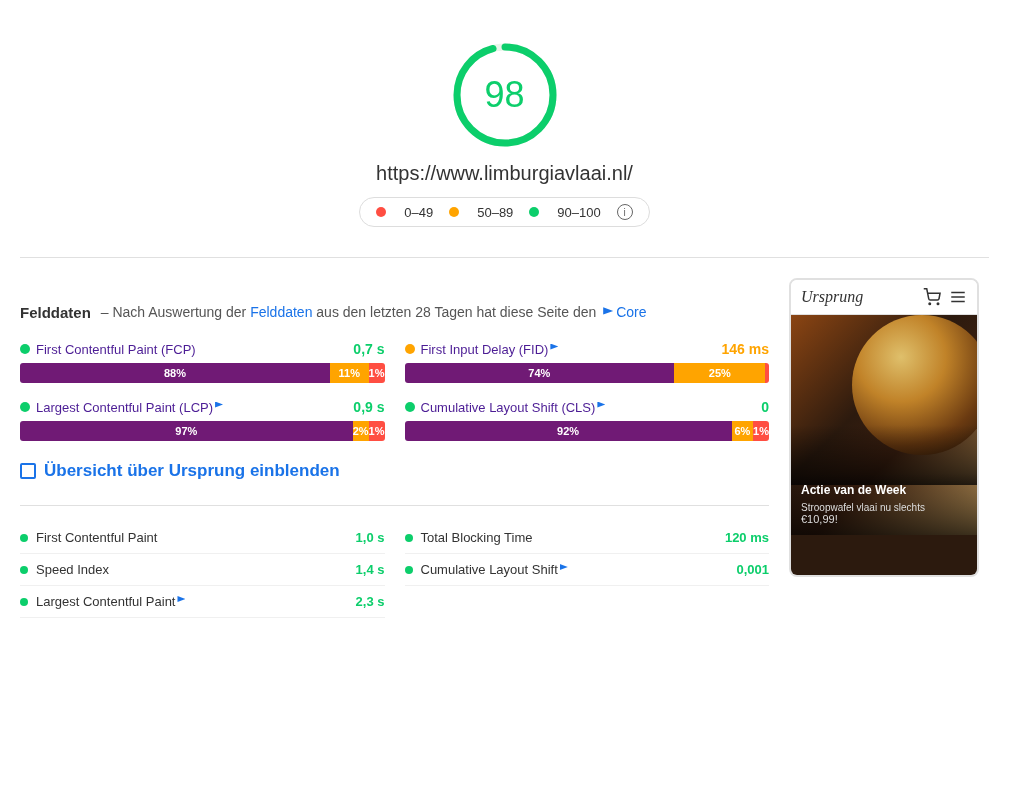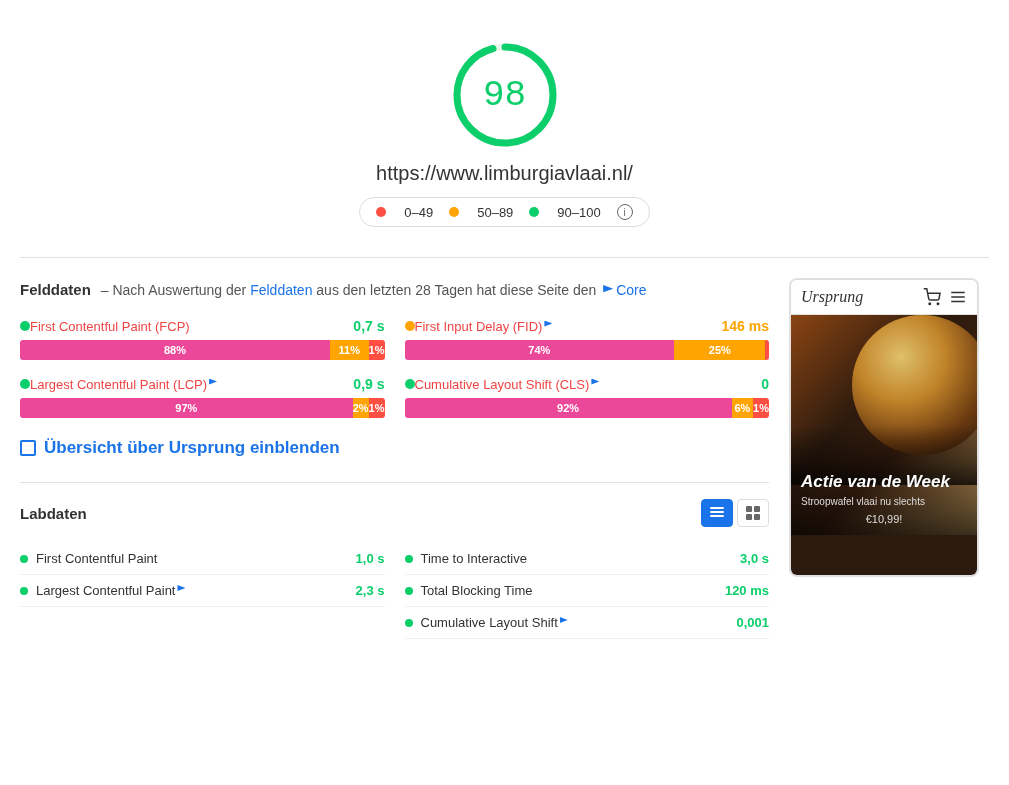--- a/index.html
+++ b/index.html
@@ -37,21 +37,20 @@
     }
 
     .score-number {
       position: absolute;
       top: 50%;
       left: 50%;
       transform: translate(-50%, -50%);
       font-size: 36px;
       font-weight: 400;
       color: #0cce6b;
-      font-family: Liberation Mono, monospace;
     }
 
     .score-url {
       font-size: 20px;
       color: #333;
       margin-bottom: 12px;
     }
 
     .score-legend {
       display: flex;
@@ -106,25 +105,26 @@
     }
 
     .right-panel {
       width: 200px;
       flex-shrink: 0;
     }
 
     
     .section-header {
       display: flex;
-      align-items: center;
+      align-items: flex-start;
       flex-wrap: wrap;
       margin-bottom: 16px;
       font-size: 14px;
       line-height: 1.6;
+      margin-top: 23px;
     }
 
     .section-title {
       font-weight: 700;
       font-size: 15px;
       margin-right: 6px;
     }
 
     .section-desc {
       color: #555;
@@ -165,23 +165,23 @@
     .metric-header {
       display: flex;
       align-items: center;
       justify-content: space-between;
       margin-bottom: 6px;
     }
 
     .metric-label {
       display: flex;
       align-items: center;
-      gap: 0;
+      gap: 6px;
       font-size: 13px;
-      color: #ef4444;
+      color: #4c1d95;
     }
 
     .metric-dot {
       width: 10px;
       height: 10px;
       border-radius: 50%;
       flex-shrink: 0;
     }
 
     .metric-value {
@@ -212,21 +212,21 @@
     }
 
     .bar-segment {
       display: flex;
       align-items: center;
       justify-content: center;
       color: #fff;
       height: 100%;
     }
 
-    .bar-green { background: #ec4899; }
+    .bar-green { background: #701a75; }
     .bar-orange { background: #ffa400; }
     .bar-red { background: #ff4e42; }
 
     
     .ubersicht-row {
       display: flex;
       align-items: center;
       gap: 8px;
       margin-bottom: 24px;
       font-size: 13px;
@@ -364,37 +364,35 @@
       position: absolute;
       bottom: 0;
       left: 0;
       right: 0;
       padding: 10px;
       background: linear-gradient(transparent, rgba(0,0,0,0.7));
       color: #fff;
     }
 
     .hero-title {
-      font-size: 17px;
+      font-size: 12px;
       font-weight: 700;
       line-height: 1.3;
-      font-style: italic;
     }
 
     .hero-subtitle {
       font-size: 10px;
       margin-top: 3px;
       color: #ddd;
     }
 
     .hero-price {
       font-size: 11px;
-      margin-top: 6px;
+      margin-top: 0;
       color: #ddd;
-      text-align: center;
     }
 
     .phone-bottom-strip {
       height: 40px;
       background: #2c1a0e;
     }
 
     
     .section-divider {
       border: none;
@@ -504,66 +502,46 @@
   </div>
         </div>
 
       <div class="ubersicht-row">
         <div class="checkbox-icon"></div>
         <a class="ubersicht-link">Übersicht über Ursprung einblenden</a>
       </div>
 
       <hr class="section-divider">
 
-      <div class="labdaten-header">
-        <span class="labdaten-title">Labdaten</span>
-        <div class="view-toggle">
-          <div class="toggle-btn active">
-            <svg viewBox="0 0 14 14" fill="white">
-                <rect x="0" y="1" width="14" height="2" rx="1"></rect>
-                <rect x="0" y="5" width="14" height="2" rx="1"></rect>
-                <rect x="0" y="9" width="14" height="2" rx="1"></rect>
-              </svg>
-          </div>
-          <div class="toggle-btn">
-            <svg viewBox="0 0 14 14" fill="#666">
-                <rect x="0" y="0" width="6" height="6" rx="1"></rect>
-                <rect x="8" y="0" width="6" height="6" rx="1"></rect>
-                <rect x="0" y="8" width="6" height="6" rx="1"></rect>
-                <rect x="8" y="8" width="6" height="6" rx="1"></rect>
-              </svg>
-          </div>
-        </div>
-      </div>
 
       <div class="lab-metrics-grid" id="lab-metrics-grid">
       <div>
             <div class="lab-metric-row">
     <div class="lab-metric-left">
       <span class="metric-dot" style="background:#0cce6b;width:8px;height:8px;border-radius:50%;display:inline-block;"></span>
       <span>First Contentful Paint</span>
     </div>
     <span class="lab-metric-value">1,0 s</span>
   </div>
             <div class="lab-metric-row">
     <div class="lab-metric-left">
       <span class="metric-dot" style="background:#0cce6b;width:8px;height:8px;border-radius:50%;display:inline-block;"></span>
-      <span>Largest Contentful Paint<span class="small-flag"></span></span>
-    </div>
-    <span class="lab-metric-value">2,3 s</span>
-  </div>
-          </div>
-          <div>
+      <span>Speed Index</span>
+    </div>
+    <span class="lab-metric-value">1,4 s</span>
+  </div>
             <div class="lab-metric-row">
     <div class="lab-metric-left">
       <span class="metric-dot" style="background:#0cce6b;width:8px;height:8px;border-radius:50%;display:inline-block;"></span>
-      <span>Time to Interactive</span>
-    </div>
-    <span class="lab-metric-value">3,0 s</span>
-  </div>
+      <span>Largest Contentful Paint<span class="small-flag"></span></span>
+    </div>
+    <span class="lab-metric-value">2,3 s</span>
+  </div>
+          </div>
+          <div>
             <div class="lab-metric-row">
     <div class="lab-metric-left">
       <span class="metric-dot" style="background:#0cce6b;width:8px;height:8px;border-radius:50%;display:inline-block;"></span>
       <span>Total Blocking Time</span>
     </div>
     <span class="lab-metric-value">120 ms</span>
   </div>
             <div class="lab-metric-row">
     <div class="lab-metric-left">
       <span class="metric-dot" style="background:#0cce6b;width:8px;height:8px;border-radius:50%;display:inline-block;"></span>

